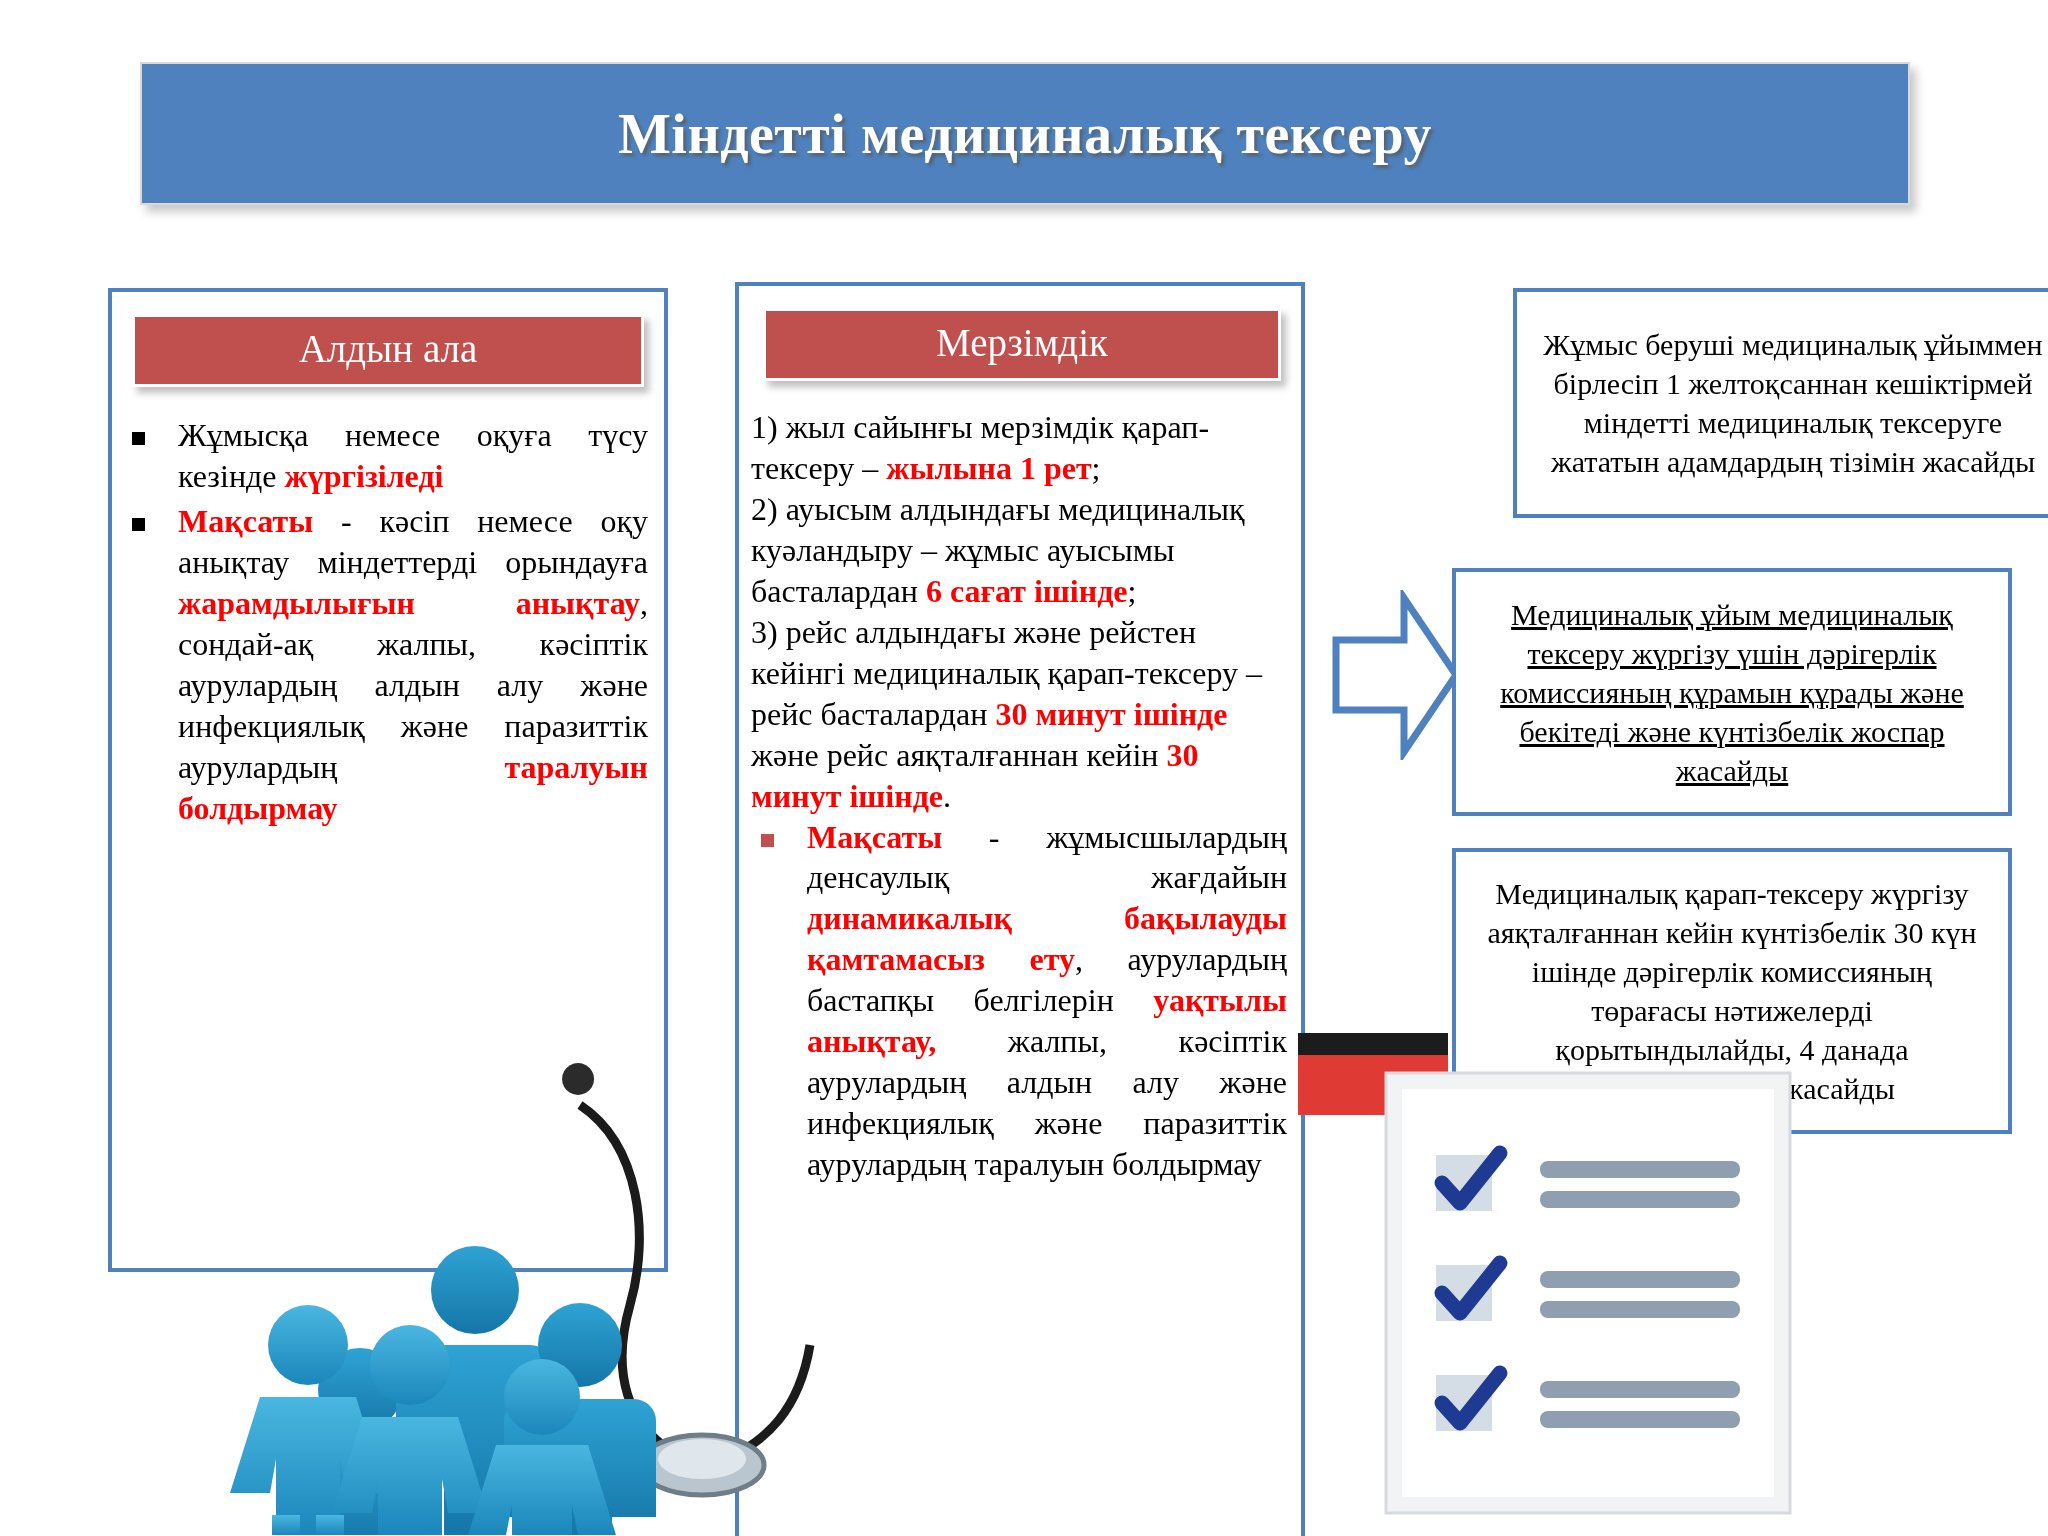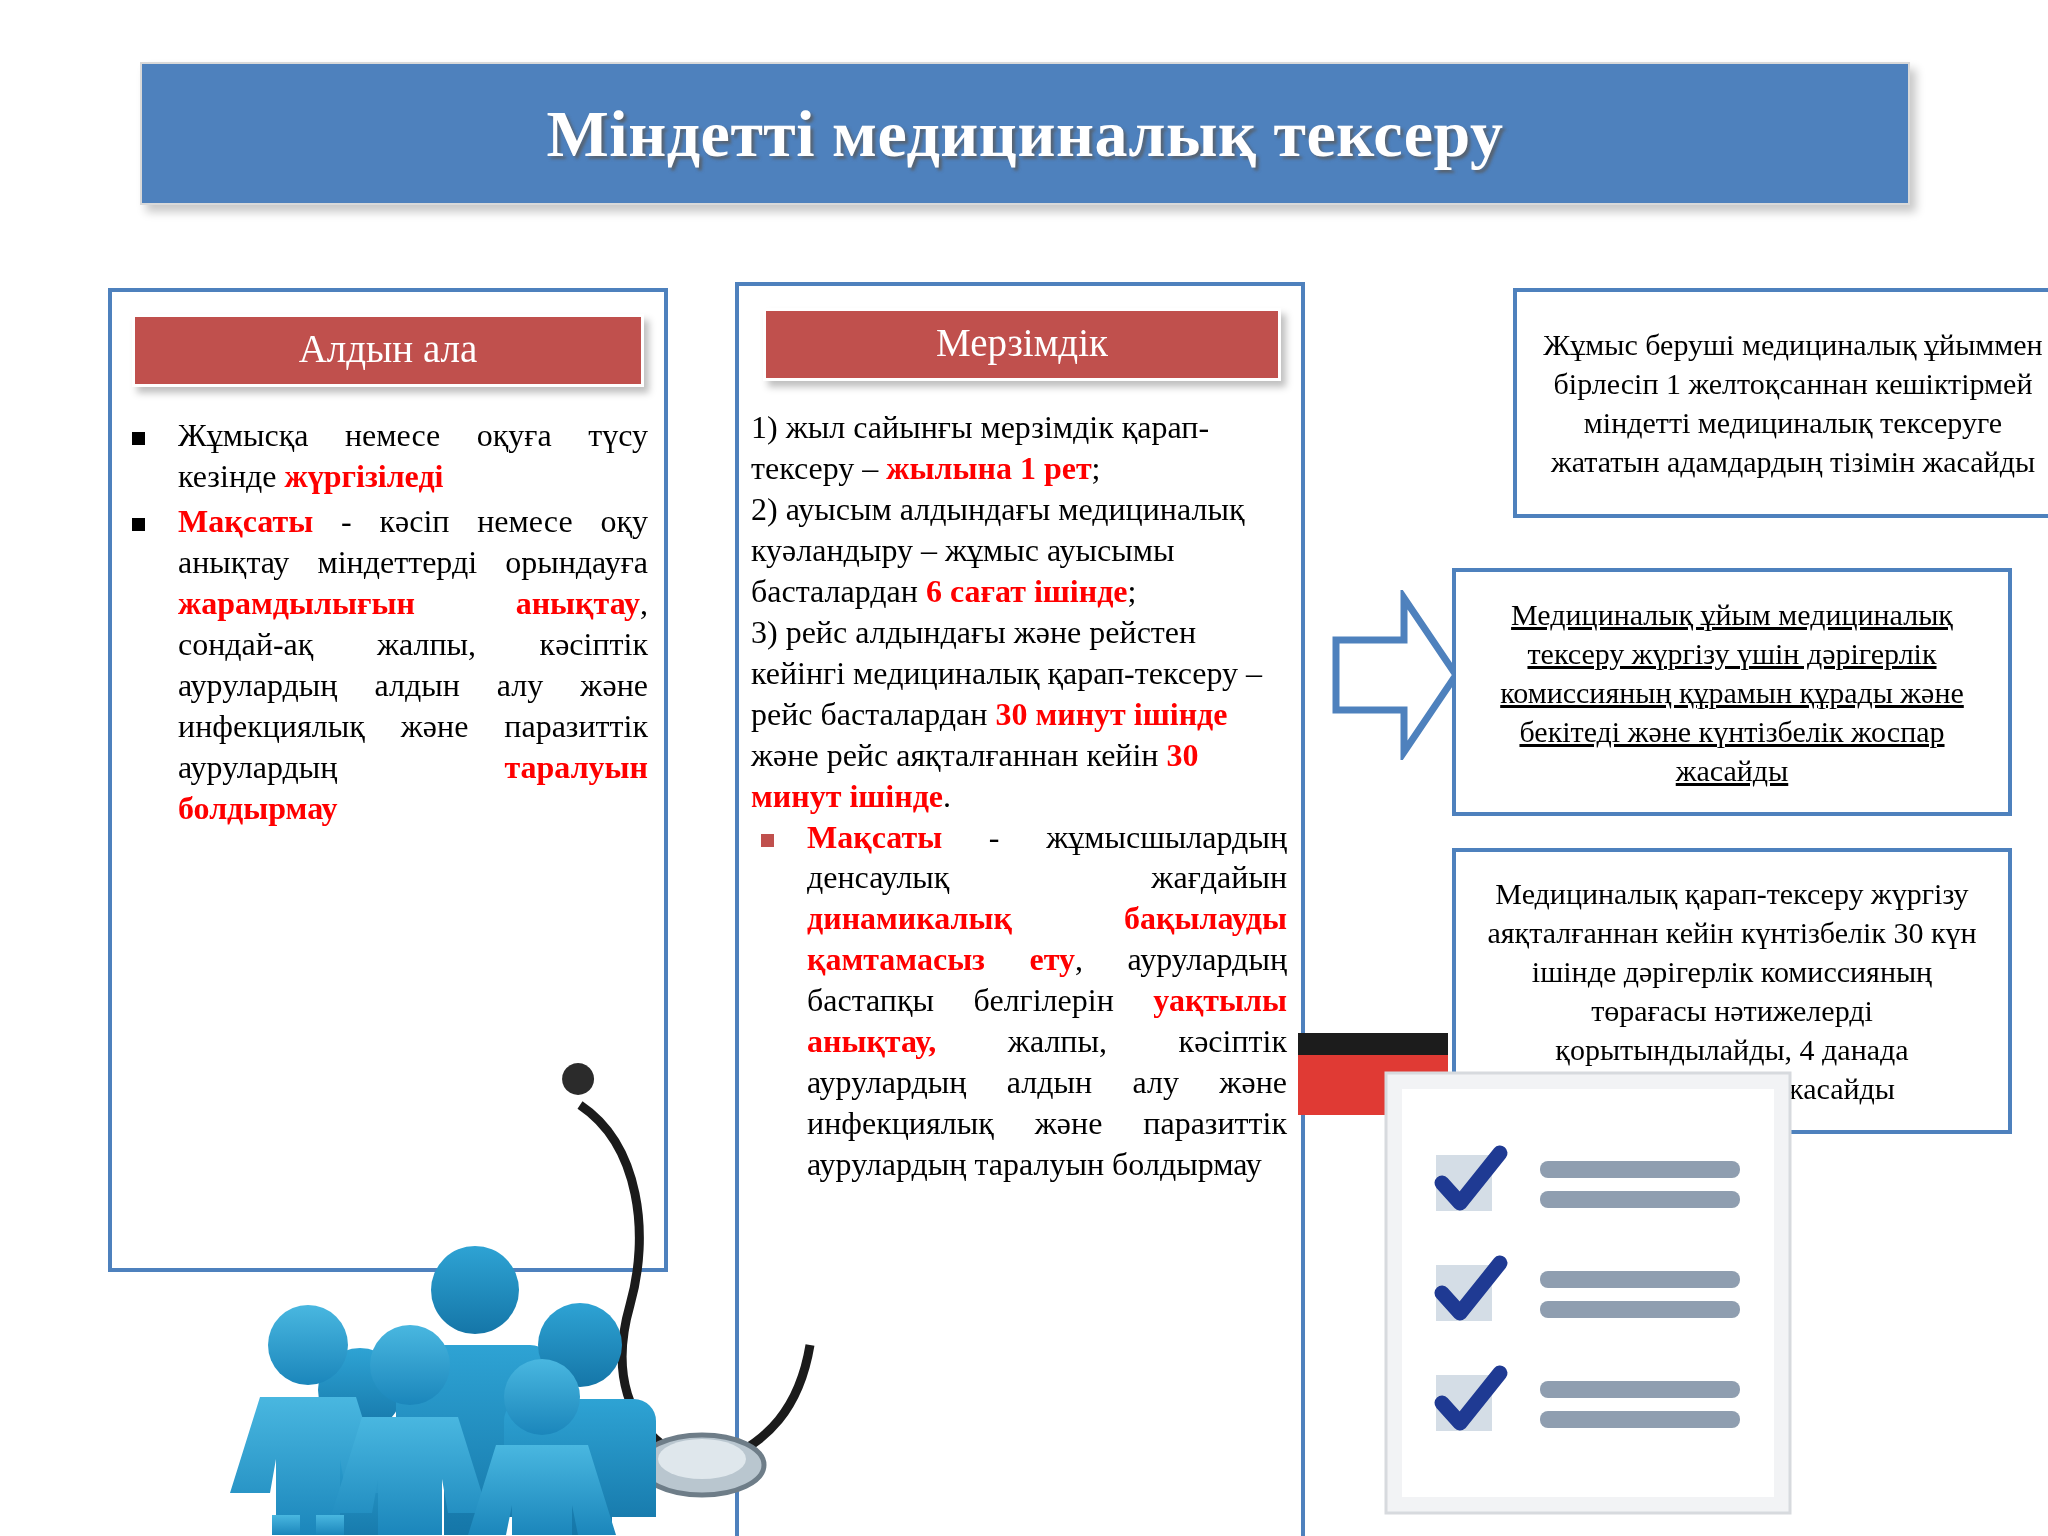--- a/index.html
+++ b/index.html
@@ -15,21 +15,21 @@
   #title-banner {
     position: absolute; left: 140px; top: 62px;
     width: 1770px; height: 143px;
     background: #4e81bd;
     border: 2px solid #d9d9d9;
     box-shadow: 6px 7px 9px rgba(0,0,0,0.22);
     display: flex; align-items: center; justify-content: center;
   }
   #title-text {
     color: #ffffff;
-    font-size: 66px;
+    font-size: 56px;
     font-weight: bold;
     letter-spacing: 0.5px;
     text-shadow: 3px 3px 3px rgba(90,90,90,0.75);
     white-space: nowrap;
   }
 
   
   .panel {
     position: absolute;
     background: #ffffff;

